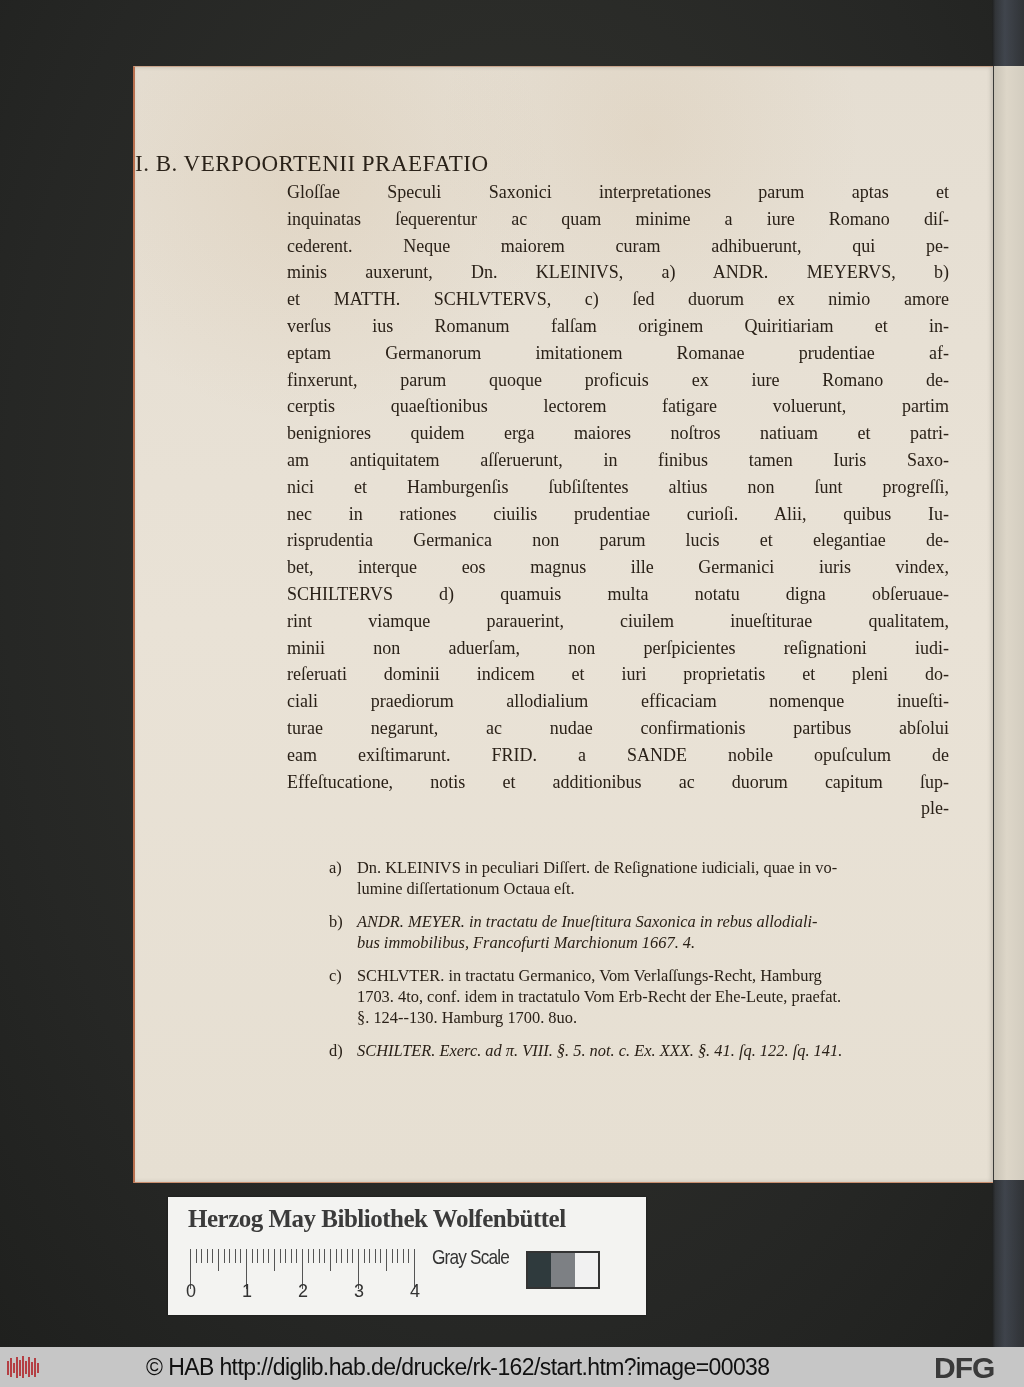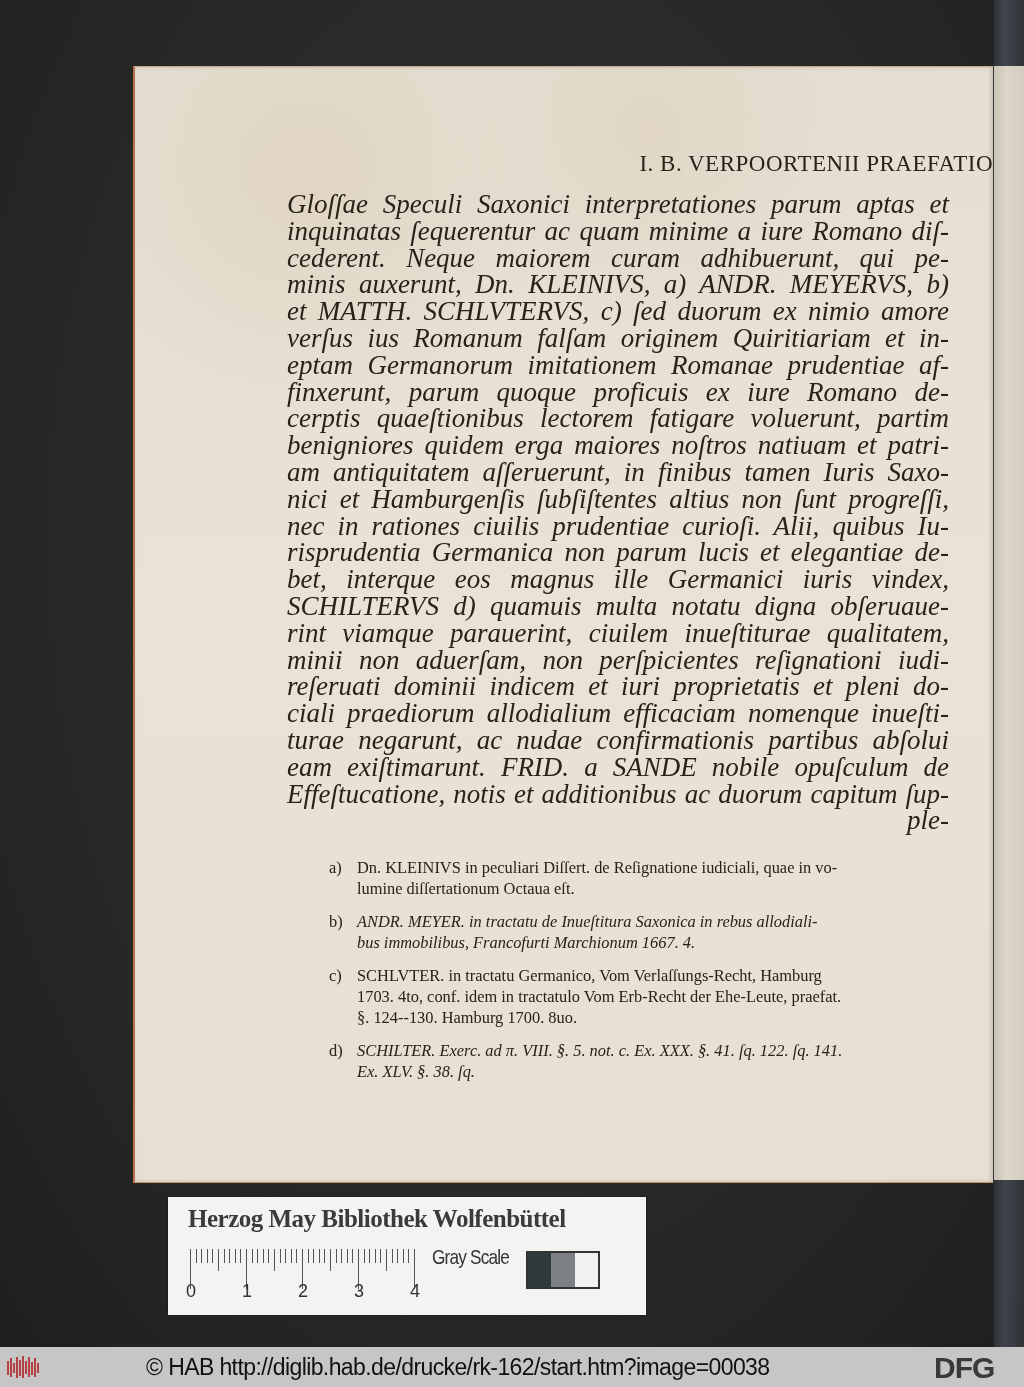--- a/index.html
+++ b/index.html
@@ -28,27 +28,27 @@
       background-image:
         radial-gradient(circle at 20% 10%, rgba(200,170,130,0.18) 0, transparent 20%),
         radial-gradient(circle at 60% 6%, rgba(200,170,130,0.15) 0, transparent 18%),
         linear-gradient(180deg,#e5ded2,#e9e2d6 50%,#e6dfd2);
       border-left:2px solid #b9704f;
       border-top:1px solid #c9a58c;
       border-bottom:1px solid #c98e6e;
       box-shadow:inset -2px 0 4px rgba(0,0,0,0.15);
     }
     .running-head {
-      position:absolute; left:0; top:84px; width:858px; text-align:right;
+      position:absolute; left:0; top:84px; width:858px; text-align:left;
       font-size:23px; letter-spacing:0.5px; color:#2a2219;
     }
     .body-text {
-      position:absolute; left:152px; top:124px; width:662px;
-      font-size:27px; line-height:26.8px; color:#2a2118;
-      text-align:justify; text-align-last:justify;font-style:italic;
+      position:absolute; left:152px; top:112px; width:662px;
+      font-size:18px; line-height:26.8px; color:#2a2118;
+      text-align:justify; text-align-last:justify;
     }
     .body-text .line { display:block; white-space:nowrap; text-align:justify; text-align-last:justify; height:26.8px; }
     .body-text .line.last { text-align:right; text-align-last:right; }
     .it { font-style:italic; }
     .footnotes {
       position:absolute; left:194px; top:790px; width:624px;
       font-size:16.4px; line-height:21px; color:#2a2118;
     }
     .fn { position:relative; padding-left:28px; margin-bottom:12px; }
     .fn .mark { position:absolute; left:0; top:0; }
@@ -137,21 +137,20 @@
     </div>
     <div class="fn">
       <span class="mark">c)</span>
       <span class="fl">SCHLVTER. in tractatu Germanico, Vom Verlaſſungs-Recht, Hamburg</span>
       <span class="fl">1703. 4to, conf. idem in tractatulo Vom Erb-Recht der Ehe-Leute, praefat.</span>
       <span class="fl">§. 124--130. Hamburg 1700. 8uo.</span>
     </div>
     <div class="fn">
       <span class="mark">d)</span>
       <span class="fl it">SCHILTER. Exerc. ad π. VIII. §. 5. not. c. Ex. XXX. §. 41. ſq. 122. ſq. 141.</span>
-      <span class="fl it">Ex. XLV. §. 38. ſq.</span>
     </div>
   </div>
 </div>
 
 <div class="label-card">
   <div class="label-title">Herzog May Bibliothek Wolfenbüttel</div>
   <div class="ruler">
     <div class="tick" style="left:0;height:40px"></div>
     <div class="tick" style="left:5.6px;height:14px"></div>
     <div class="tick" style="left:11.2px;height:14px"></div>

